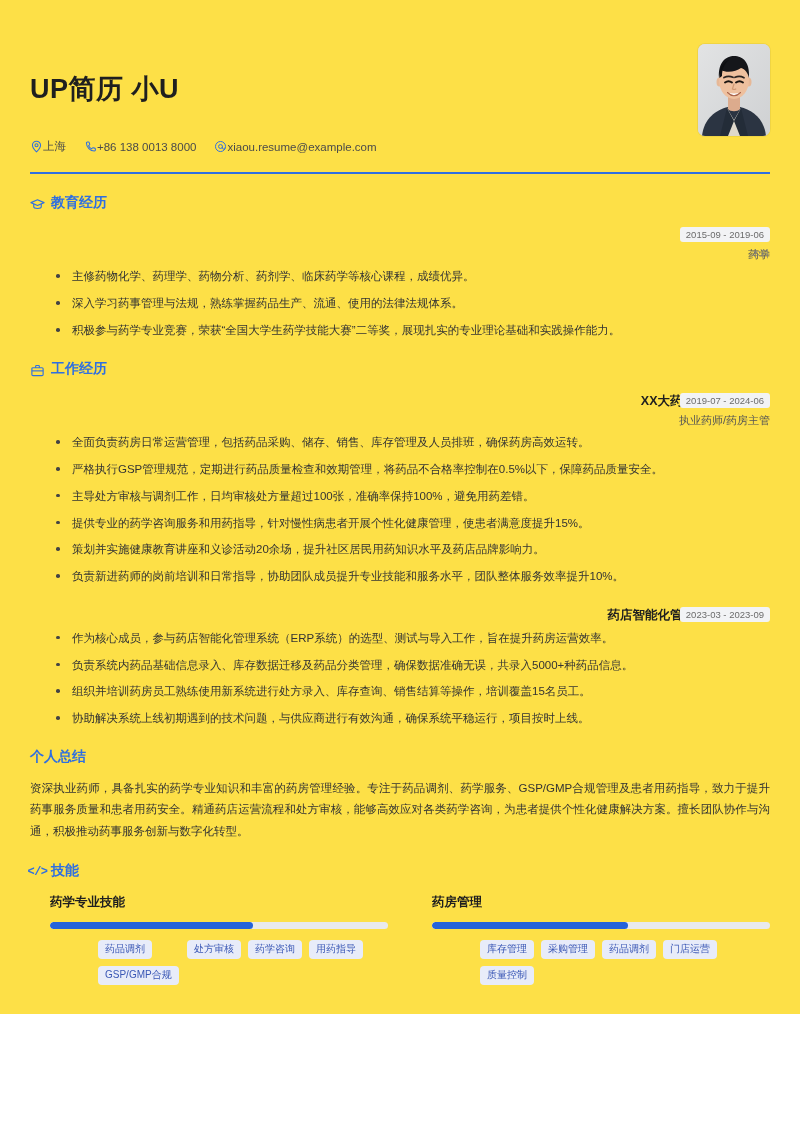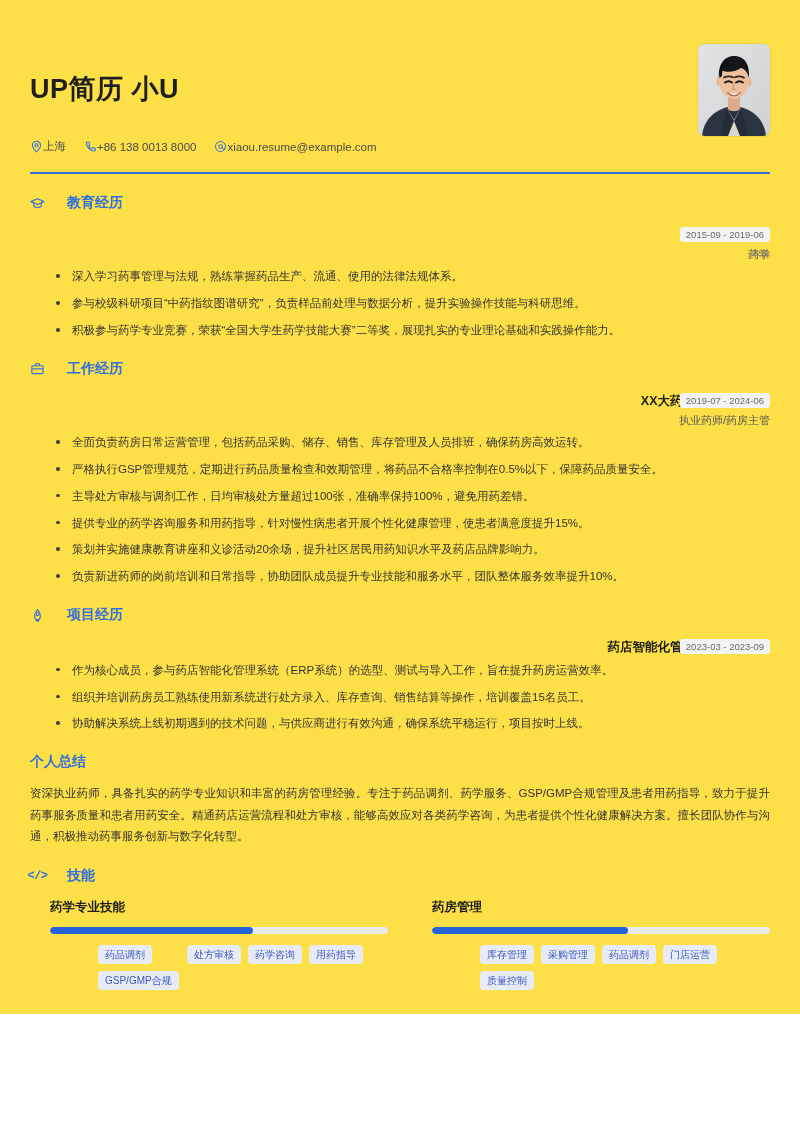--- a/index.html
+++ b/index.html
@@ -64,22 +64,22 @@
     margin-top: 18px;
     height: 2px;
     background: #2f6fe0;
     width: 100%;
   }
 
   
   .section { margin-top: 20px; }
   .section-head {
     display: flex;
-    align-items: center;
-    gap: 22px;
+    align-items: flex-end;
+    gap: 6px;
     color: #2f6fe0;
     font-size: 14px;
     font-weight: 700;
     margin-bottom: 14px;
   }
   .section-head .sec-ico {
     display: inline-flex; align-items: center; justify-content: center;
     width: 15px; height: 15px; color: #2f6fe0;
   }
   .section-head .sec-ico svg { width: 15px; height: 15px; display: block; }
@@ -291,22 +291,22 @@
     </div>
 
     <div class="entry">
       <div class="entry-head">
         <div class="entry-org">中国药科大学</div>
         <div class="entry-sub">药学</div>
         <div class="entry-date" style="background: rgb(242, 243, 245);">2015-09 - 2019-06</div>
         <div class="entry-date2">本科</div>
       </div>
       <ul class="bullets">
+        <li>主修药物化学、药理学、药物分析、药剂学、临床药学等核心课程，成绩优异。</li>
         <li>深入学习药事管理与法规，熟练掌握药品生产、流通、使用的法律法规体系。</li>
-        <li>参与校级科研项目“中药指纹图谱研究”，负责样品前处理与数据分析，提升实验操作技能与科研思维。</li>
         <li>积极参与药学专业竞赛，荣获“全国大学生药学技能大赛”二等奖，展现扎实的专业理论基础和实践操作能力。</li>
       </ul>
     </div>
   </div>
 
   <div class="section">
     <div class="section-head" style="color: rgb(47, 111, 224);">
       <span class="sec-ico">
         <svg viewBox="0 0 16 16" fill="none" stroke="currentColor" stroke-width="1.2" stroke-linejoin="round">
           <rect x="2" y="5" width="12" height="8.4" rx="1.2"></rect>
@@ -328,38 +328,29 @@
         <li>严格执行GSP管理规范，定期进行药品质量检查和效期管理，将药品不合格率控制在0.5%以下，保障药品质量安全。</li>
         <li>主导处方审核与调剂工作，日均审核处方量超过100张，准确率保持100%，避免用药差错。</li>
         <li>提供专业的药学咨询服务和用药指导，针对慢性病患者开展个性化健康管理，使患者满意度提升15%。</li>
         <li>策划并实施健康教育讲座和义诊活动20余场，提升社区居民用药知识水平及药店品牌影响力。</li>
         <li>负责新进药师的岗前培训和日常指导，协助团队成员提升专业技能和服务水平，团队整体服务效率提升10%。</li>
       </ul>
     </div>
   </div>
 
   <div class="section">
-    <div class="section-head" style="color: rgb(47, 111, 224);">
-      <span class="sec-ico">
-        <svg viewBox="0 0 16 16" fill="none" stroke="currentColor" stroke-width="1.2" stroke-linejoin="round">
-          <path d="M8 1.8c2.1 2 3.1 4.3 3.1 6.6 0 1.6-.6 3-1.6 4H6.5c-1-1-1.6-2.4-1.6-4 0-2.3 1-4.6 3.1-6.6z"></path>
-          <circle cx="8" cy="6.6" r="1.5"></circle>
-          <path d="M6.4 12.4c.5.9 1 1.6 1.6 2 .6-.4 1.1-1.1 1.6-2"></path>
-        </svg>
-      </span>
-      <span>项目经历</span>
-    </div>
 
     <div class="entry">
       <div class="entry-head">
         <div class="entry-org">药店智能化管理系统导入项目</div>
         <div class="entry-date" style="background: rgb(242, 243, 245);">2023-03 - 2023-09</div>
       </div>
       <ul class="bullets">
         <li>作为核心成员，参与药店智能化管理系统（ERP系统）的选型、测试与导入工作，旨在提升药房运营效率。</li>
+        <li>负责系统内药品基础信息录入、库存数据迁移及药品分类管理，确保数据准确无误，共录入5000+种药品信息。</li>
         <li>组织并培训药房员工熟练使用新系统进行处方录入、库存查询、销售结算等操作，培训覆盖15名员工。</li>
         <li>协助解决系统上线初期遇到的技术问题，与供应商进行有效沟通，确保系统平稳运行，项目按时上线。</li>
       </ul>
     </div>
   </div>
 
   <div class="section">
     <div class="section-title-plain" style="color: rgb(47, 111, 224);">个人总结</div>
     <div class="summary-text">资深执业药师，具备扎实的药学专业知识和丰富的药房管理经验。专注于药品调剂、药学服务、GSP/GMP合规管理及患者用药指导，致力于提升药事服务质量和患者用药安全。精通药店运营流程和处方审核，能够高效应对各类药学咨询，为患者提供个性化健康解决方案。擅长团队协作与沟通，积极推动药事服务创新与数字化转型。</div>
   </div>

